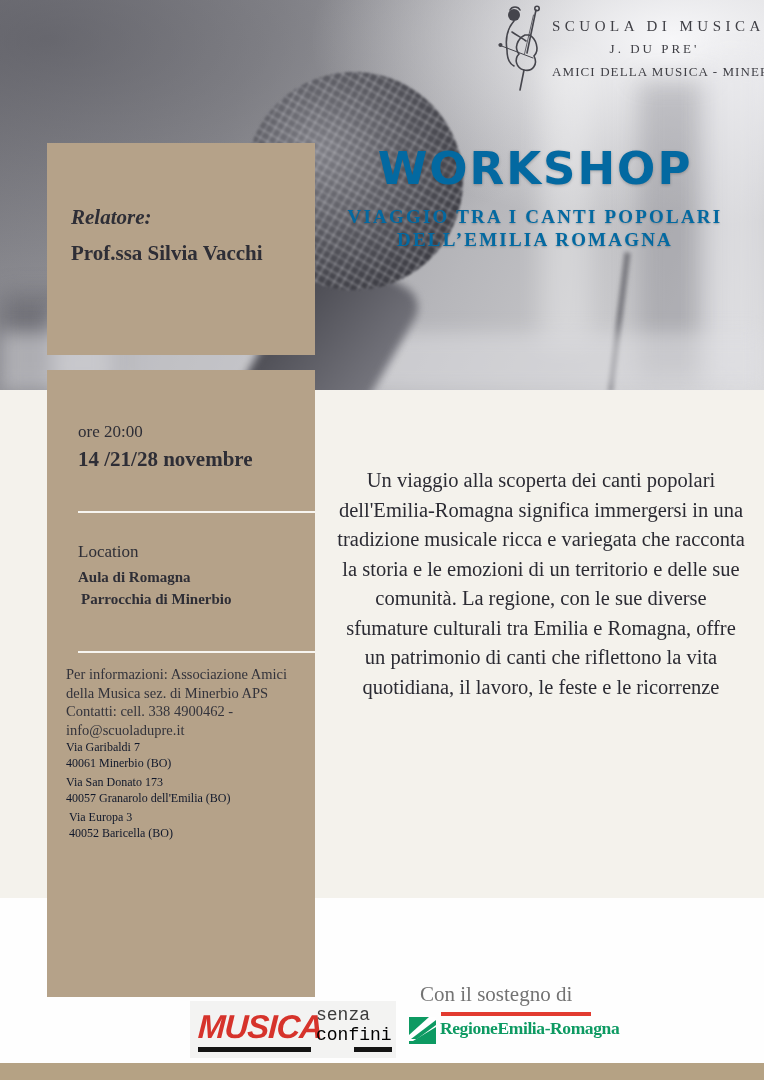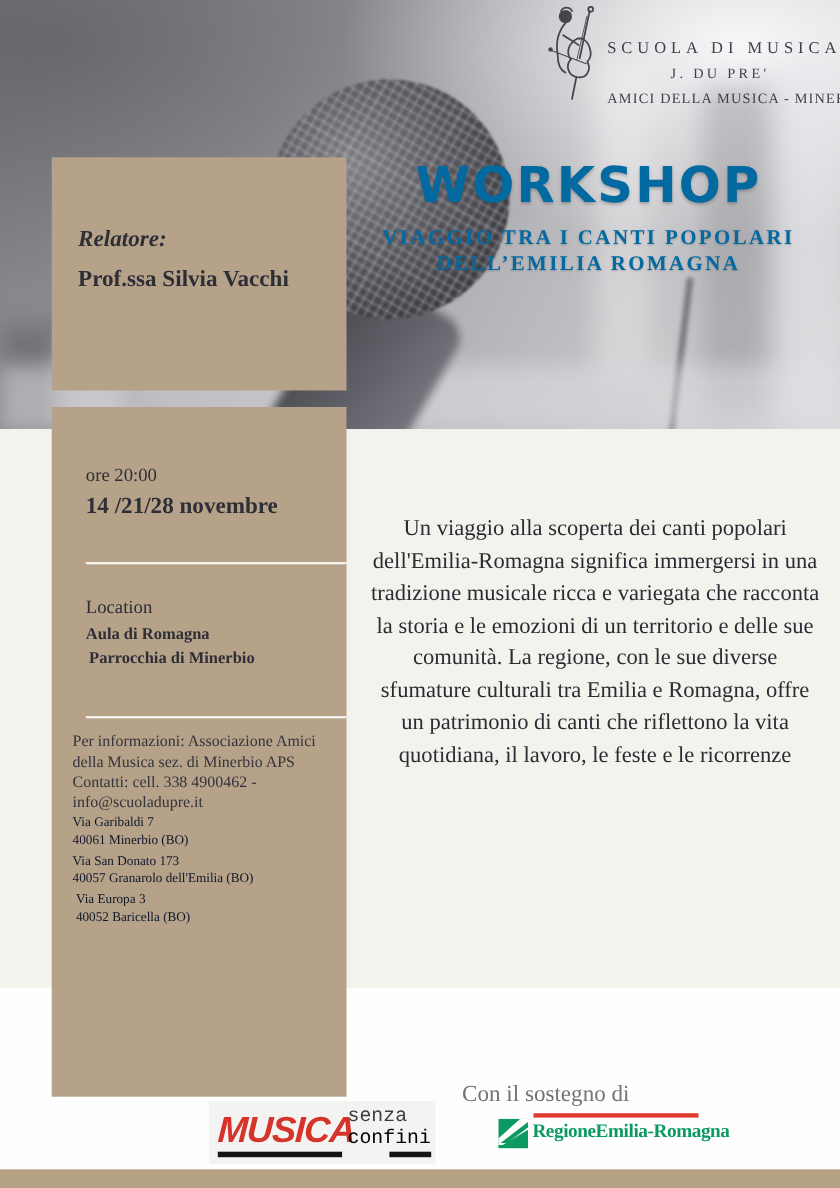--- a/index.html
+++ b/index.html
@@ -39,21 +39,21 @@
   .bokeh2 { left:638px; top:80px; width:70px; height:300px; background:rgba(118,118,126,.35); filter:blur(12px); }
   .bokeh3 { left:700px; top:55px; width:62px; height:330px; background:rgba(232,232,235,.5); filter:blur(12px); }
   .bokeh4 { left:0px; top:295px; width:120px; height:95px; background:rgba(78,78,86,.45); filter:blur(12px); }
   .bokeh5 { left:52px; top:308px; width:62px; height:82px; background:rgba(230,230,233,.5); filter:blur(10px); }
   .stand  { left:616px; top:252px; width:6px; height:140px; background:rgba(58,58,66,.55); transform:rotate(7deg); filter:blur(2px); }
   .floorlight { left:0; top:332px; width:764px; height:60px; background:rgba(222,222,225,.55); filter:blur(9px); }
 
   
   .school-logo { position:absolute; left:480px; top:2px; width:280px; height:95px; z-index:3; }
   .cellist { position:absolute; left:8px; top:2px; }
-  .school-text { position:absolute; left:72px; top:34px; width:205px; text-align:center; color:#3f3f45; }
+  .school-text { position:absolute; left:72px; top:16px; width:205px; text-align:center; color:#3f3f45; }
   .school-line1 { font-size:15px; letter-spacing:4.5px; white-space:nowrap; }
   .school-line2 { font-size:13px; letter-spacing:3px; margin-top:6px; white-space:nowrap; }
   .school-line3 { font-size:13px; letter-spacing:1.1px; margin-top:7px; white-space:nowrap; }
 
   
   .hero { position:absolute; left:325px; top:142px; width:420px; z-index:3; text-align:center; color:#0369a1; }
   .hero-title {
     font-family:"DejaVu Sans","Liberation Sans",sans-serif;
     font-weight:bold; font-size:45px; letter-spacing:2px;
     text-shadow:0 1px 3px rgba(60,60,60,.35);
@@ -102,21 +102,21 @@
     font-family:"Liberation Sans","DejaVu Sans",sans-serif;
     font-weight:bold; font-style:italic; font-size:33px; letter-spacing:-1px; color:#d6332b;
     transform:skewX(-3deg);
   }
   .musica-bar1 { position:absolute; left:8px;  top:46px; width:113px; height:5px; background:#141414; }
   .musica-senza   { position:absolute; left:126px; top:4px;  font-family:"Liberation Mono","DejaVu Sans Mono",monospace; font-size:18px; color:#3c3c3c; letter-spacing:0px;text-align:center; }
   .musica-confini { position:absolute; left:126px; top:24px; font-family:"Liberation Mono","DejaVu Sans Mono",monospace; font-size:18px; color:#000000; }
   .musica-bar2 { position:absolute; left:164px; top:46px; width:38px; height:5px; background:#141414; }
 
   .support-label { position:absolute; left:420px; top:982px; width:200px; text-align:left; font-size:21px; color:#737373; }
-  .region-logo { position:absolute; left:453px; top:1011px; width:200px; height:36px; }
+  .region-logo { position:absolute; left:409px; top:1011px; width:200px; height:36px; }
   .region-square { position:absolute; left:0; top:6px; }
   .region-redline { position:absolute; left:32px; top:1px; width:150px; height:4px; background:#e23b30; }
   .region-name {
     position:absolute; left:31px; top:7px;
     font-weight:bold; font-size:17.5px; letter-spacing:-0.4px; color:#0d9a62; white-space:nowrap;
   }
 </style>
 </head>
 <body>
 

